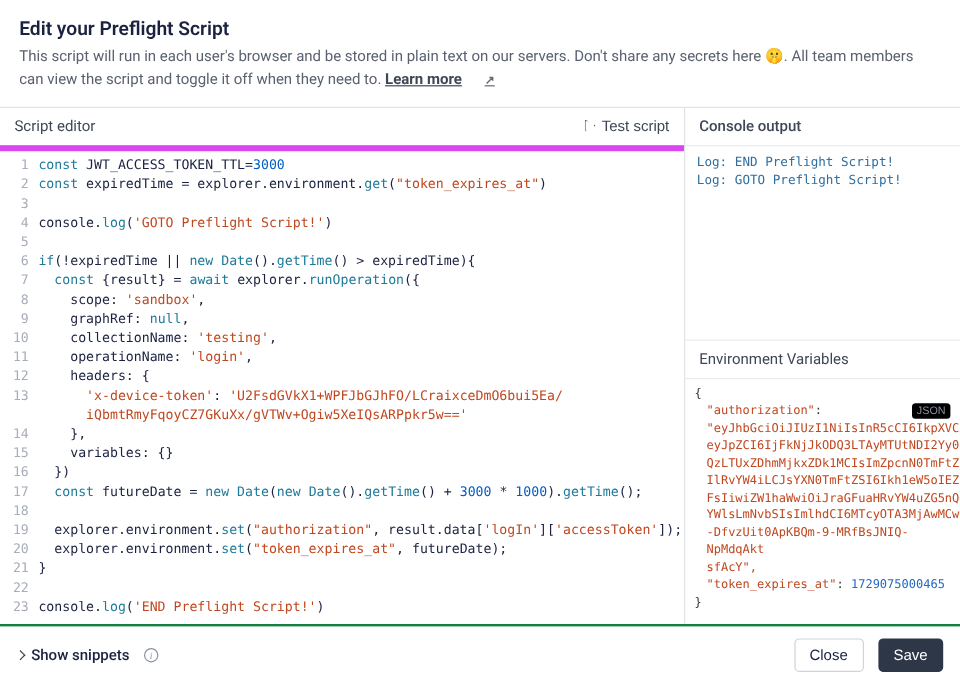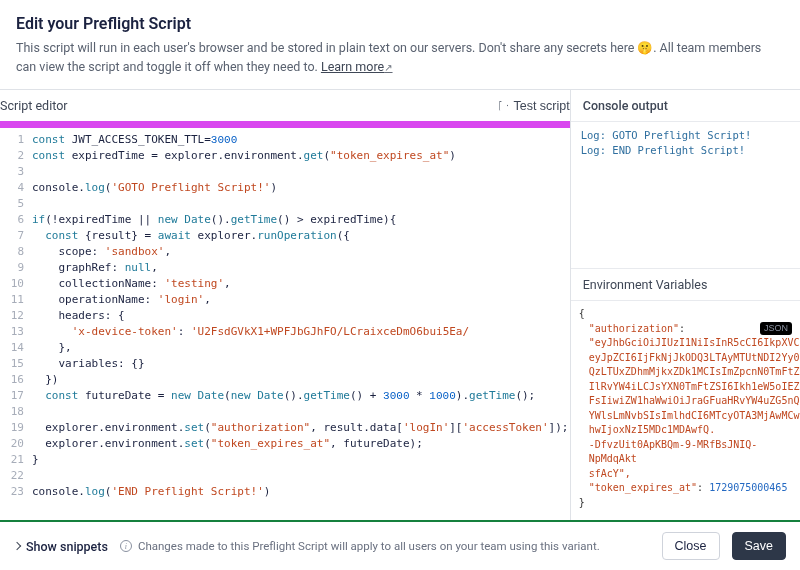--- a/index.html
+++ b/index.html
@@ -28,21 +28,22 @@
     color: #5A6270;
     line-height: 1.5;
   }
   .learn-more {
     color: #3f4756;
     text-decoration: underline;
     border-bottom: none;
     cursor: pointer;
     display: inline-flex;
     align-items: center;
-    gap: 0;
+    gap: 19px;
+    font-weight: bold;
   }
   .ext-icon {
     display: inline-block;
     font-size: 10px;
     opacity: .8;
   }
   .panes {
     display: flex;
     flex: 1 1 auto;
     min-height: 0;
@@ -50,24 +51,24 @@
   }
   .left {
     flex: 1 1 auto;
     display: flex;
     flex-direction: column;
     border-right: 1px solid #dfe2e7;
     min-width: 0;
   }
   .left-header {
     display: flex;
-    align-items: flex-end;
+    align-items: flex-start;
     justify-content: space-between;
-    padding: 8px 0;
-    border-bottom: 7px solid #d946ef;
+    padding: 8px 12px;
+    border-bottom: 5px solid #d946ef;
     font-size: 12.5px;
     color: #3f4756;
   }
   .test-btn {
     display: inline-flex;
     align-items: center;
     gap: 5px;
     font-size: 12.5px;
     color: #3f4756;
     background: none;
@@ -103,21 +104,21 @@
     color: #a7adb9;
     user-select: none;
     flex-shrink: 0;
   }
   .line-content {
     flex: 1;
     padding-right: 8px;
     overflow: hidden;
   }
   .tok-kw   { color: #1f7a99; text-align: right; }          
-  .tok-num  { color: #005cc5; font-family: Liberation Mono, monospace; }
+  .tok-num  { color: #005cc5; }
   .tok-str  { color: #c04820; }
   .right {
     width: 232px;
     display: flex;
     flex-direction: column;
     min-width: 0;
   }
   .right-section-header {
     padding: 8px 12px;
     border-bottom: 1px solid #e8eaee;
@@ -262,20 +263,21 @@
 
       <div class="code-line"><span class="gutter">9</span><span class="line-content"><span>    </span><span>graphRef: </span><span class="tok-kw">null</span><span>,</span></span></div>
 
       <div class="code-line"><span class="gutter">10</span><span class="line-content"><span>    </span><span>collectionName: </span><span class="tok-str">'testing'</span><span>,</span></span></div>
 
       <div class="code-line"><span class="gutter">11</span><span class="line-content"><span>    </span><span>operationName: </span><span class="tok-str">'login'</span><span>,</span></span></div>
 
       <div class="code-line"><span class="gutter">12</span><span class="line-content"><span>    </span><span>headers: {</span></span></div>
 
       <div class="code-line"><span class="gutter">13</span><span class="line-content"><span>      </span><span class="tok-str">'x-device-token'</span><span>: </span><span class="tok-str">'U2FsdGVkX1+WPFJbGJhFO/LCraixceDmO6bui5Ea/</span></span></div>
+      <div class="code-line"><span class="gutter"> </span><span class="line-content"><span>      </span><span class="tok-str">iQbmtRmyFqoyCZ7GKuXx/gVTWv+Ogiw5XeIQsARPpkr5w=='</span></span></div>
 
       <div class="code-line"><span class="gutter">14</span><span class="line-content"><span>    </span><span>},</span></span></div>
 
       <div class="code-line"><span class="gutter">15</span><span class="line-content"><span>    </span><span>variables: {}</span></span></div>
 
       <div class="code-line"><span class="gutter">16</span><span class="line-content"><span>  </span><span>})</span></span></div>
 
       <div class="code-line"><span class="gutter">17</span><span class="line-content"><span>  </span><span class="tok-kw">const</span><span> futureDate = </span><span class="tok-kw">new</span><span> </span><span class="tok-kw">Date</span><span>(</span><span class="tok-kw">new</span><span> </span><span class="tok-kw">Date</span><span>().</span><span class="tok-kw">getTime</span><span>() + </span><span class="tok-num">3000</span><span> * </span><span class="tok-num">1000</span><span>).</span><span class="tok-kw">getTime</span><span>();</span></span></div>
 
       <div class="code-line"><span class="gutter">18</span><span class="line-content"> </span></div>
@@ -288,52 +290,50 @@
 
       <div class="code-line"><span class="gutter">22</span><span class="line-content"> </span></div>
 
       <div class="code-line"><span class="gutter">23</span><span class="line-content"><span></span><span>console.</span><span class="tok-kw">log</span><span>(</span><span class="tok-str">'END Preflight Script!'</span><span>)</span></span></div>
     </div>
   </div>
 
   <div class="right">
     <div class="right-section-header">Console output</div>
     <div class="console-body">
+      <div>Log: END Preflight Script!</div>
       <div>Log: GOTO Preflight Script!</div>
-      <div>Log: END Preflight Script!</div>
     </div>
     <div class="right-spacer"></div>
     <div class="env-header">Environment Variables</div>
     <div class="env-body">
       <div>{</div>
       <div style="padding-left:10px;">
         <span class="env-key">"authorization"</span>:
         <span class="json-badge">JSON</span>
       </div>
       <div style="padding-left:10px;" class="env-key">"eyJhbGciOiJIUzI1NiIsInR5cCI6IkpXVCJ</div>
       <div style="padding-left:10px;" class="env-key">eyJpZCI6IjFkNjJkODQ3LTAyMTUtNDI2Yy05</div>
       <div style="padding-left:10px;" class="env-key">QzLTUxZDhmMjkxZDk1MCIsImZpcnN0TmFtZS</div>
       <div style="padding-left:10px;" class="env-key">IlRvYW4iLCJsYXN0TmFtZSI6Ikh1eW5oIEZS</div>
       <div style="padding-left:10px;" class="env-key">FsIiwiZW1haWwiOiJraGFuaHRvYW4uZG5nQG</div>
       <div style="padding-left:10px;" class="env-key">YWlsLmNvbSIsImlhdCI6MTcyOTA3MjAwMCwi</div>
-      <div style="padding-left:10px;" class="env-key">hwIjoxNzI5MDc1MDAwfQ.</div>
       <div style="padding-left:10px;" class="env-key">-DfvzUit0ApKBQm-9-MRfBsJNIQ-NpMdqAkt</div>
       <div style="padding-left:10px;" class="env-key">sfAcY",</div>
       <div style="padding-left:10px;">
         <span class="env-key">"token_expires_at"</span>: <span class="env-num">1729075000465</span>
       </div>
       <div>}</div>
     </div>
   </div>
 </div>
 
 <div class="footer">
   <span class="snippets">
     <span class="chev"></span>
     <span>Show snippets</span>
   </span>
   <span class="footer-note">
     <span class="info-icon">i</span>
-    <span>Changes made to this Preflight Script will apply to all users on your team using this variant.</span>
   </span>
   <button class="btn">Close</button>
   <button class="btn btn-primary">Save</button>
 </div>
 
 </body></html>

